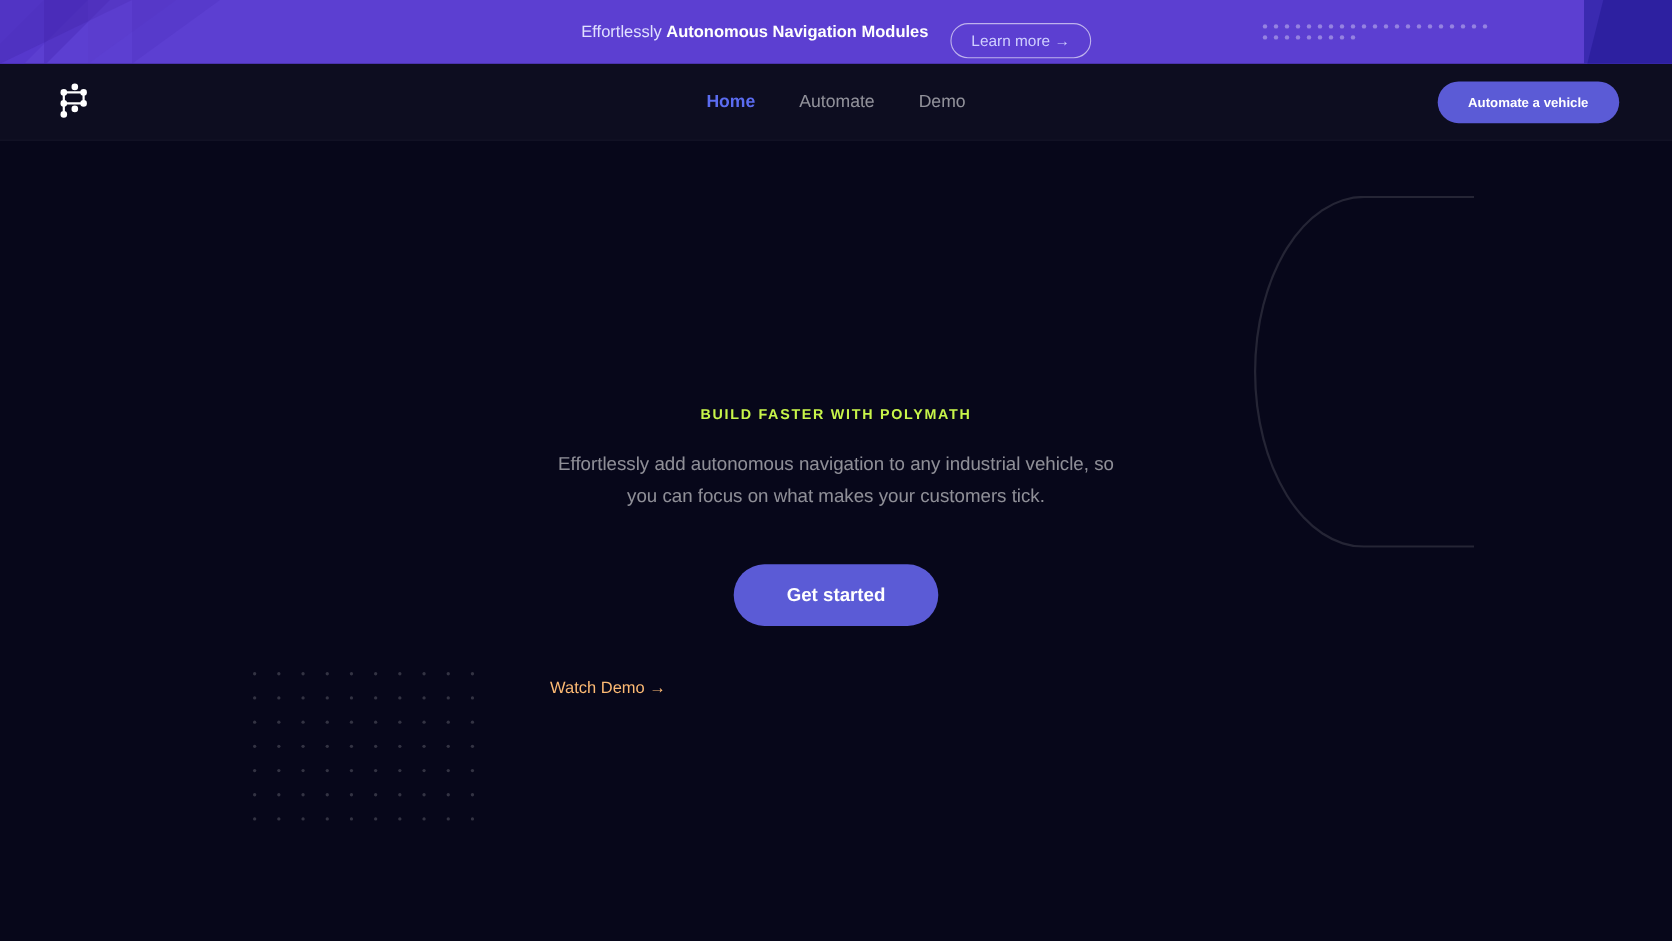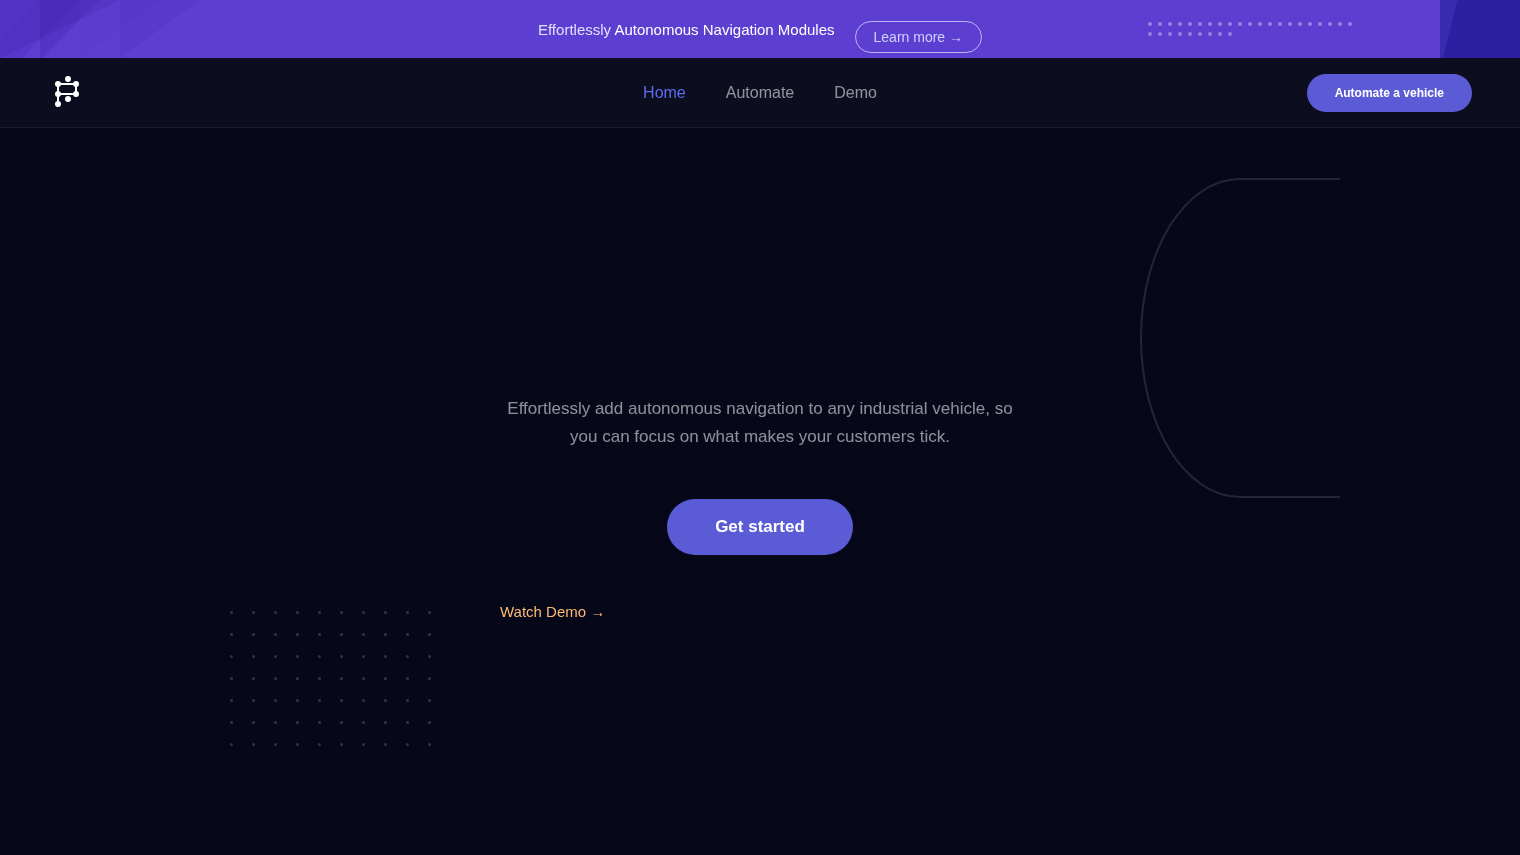--- a/index.html
+++ b/index.html
@@ -70,21 +70,21 @@
 
     .banner-text {
       font-size: 15px;
       color: #e0e0ff;
       margin-right: 20px;
       z-index: 1;
     }
 
     .banner-text strong {
       color: #ffffff;
-      font-weight: 400;
+      font-weight: 700;
     }
 
     .banner-btn {
       z-index: 1;
       background: transparent;
       border: 1.5px solid rgba(255,255,255,0.6);
       color: #d0d0ff;
       padding: 7px 18px;
       border-radius: 20px;
       font-size: 14px;
@@ -126,21 +126,21 @@
       transform: translateX(-50%);
     }
 
     .nav-link {
       font-size: 16px;
       color: rgba(255,255,255,0.55);
       text-decoration: none;
       cursor: pointer;
     }
 
-    .nav-link.active { color: #5b6cf0; }
+    .nav-link.active { color: #5b6cf0; font-weight: bold; }
 
     .nav-cta {
       background: #5b5bd6;
       color: #ffffff;
       border: none;
       padding: 12px 28px;
       border-radius: 28px;
       font-size: 12px;
       font-weight: 600;
       cursor: pointer;
@@ -409,20 +409,21 @@
     <div class="dot"></div>
       <div class="dot"></div>
       <div class="dot"></div>
       <div class="dot"></div>
       <div class="dot"></div>
   </div>
 
   <div class="hero-curve"></div>
 
   <div class="hero-content">
+    <p class="hero-eyebrow">BUILD FASTER WITH POLYMATH</p>
 
 
     <p class="hero-subtitle">Effortlessly add autonomous navigation to any industrial vehicle, so you can focus on what makes your customers tick.</p>
 
     <button class="hero-cta">Get started</button>
 
     <br>
 
     <a class="hero-watch">
       <span>Watch Demo →</span>

